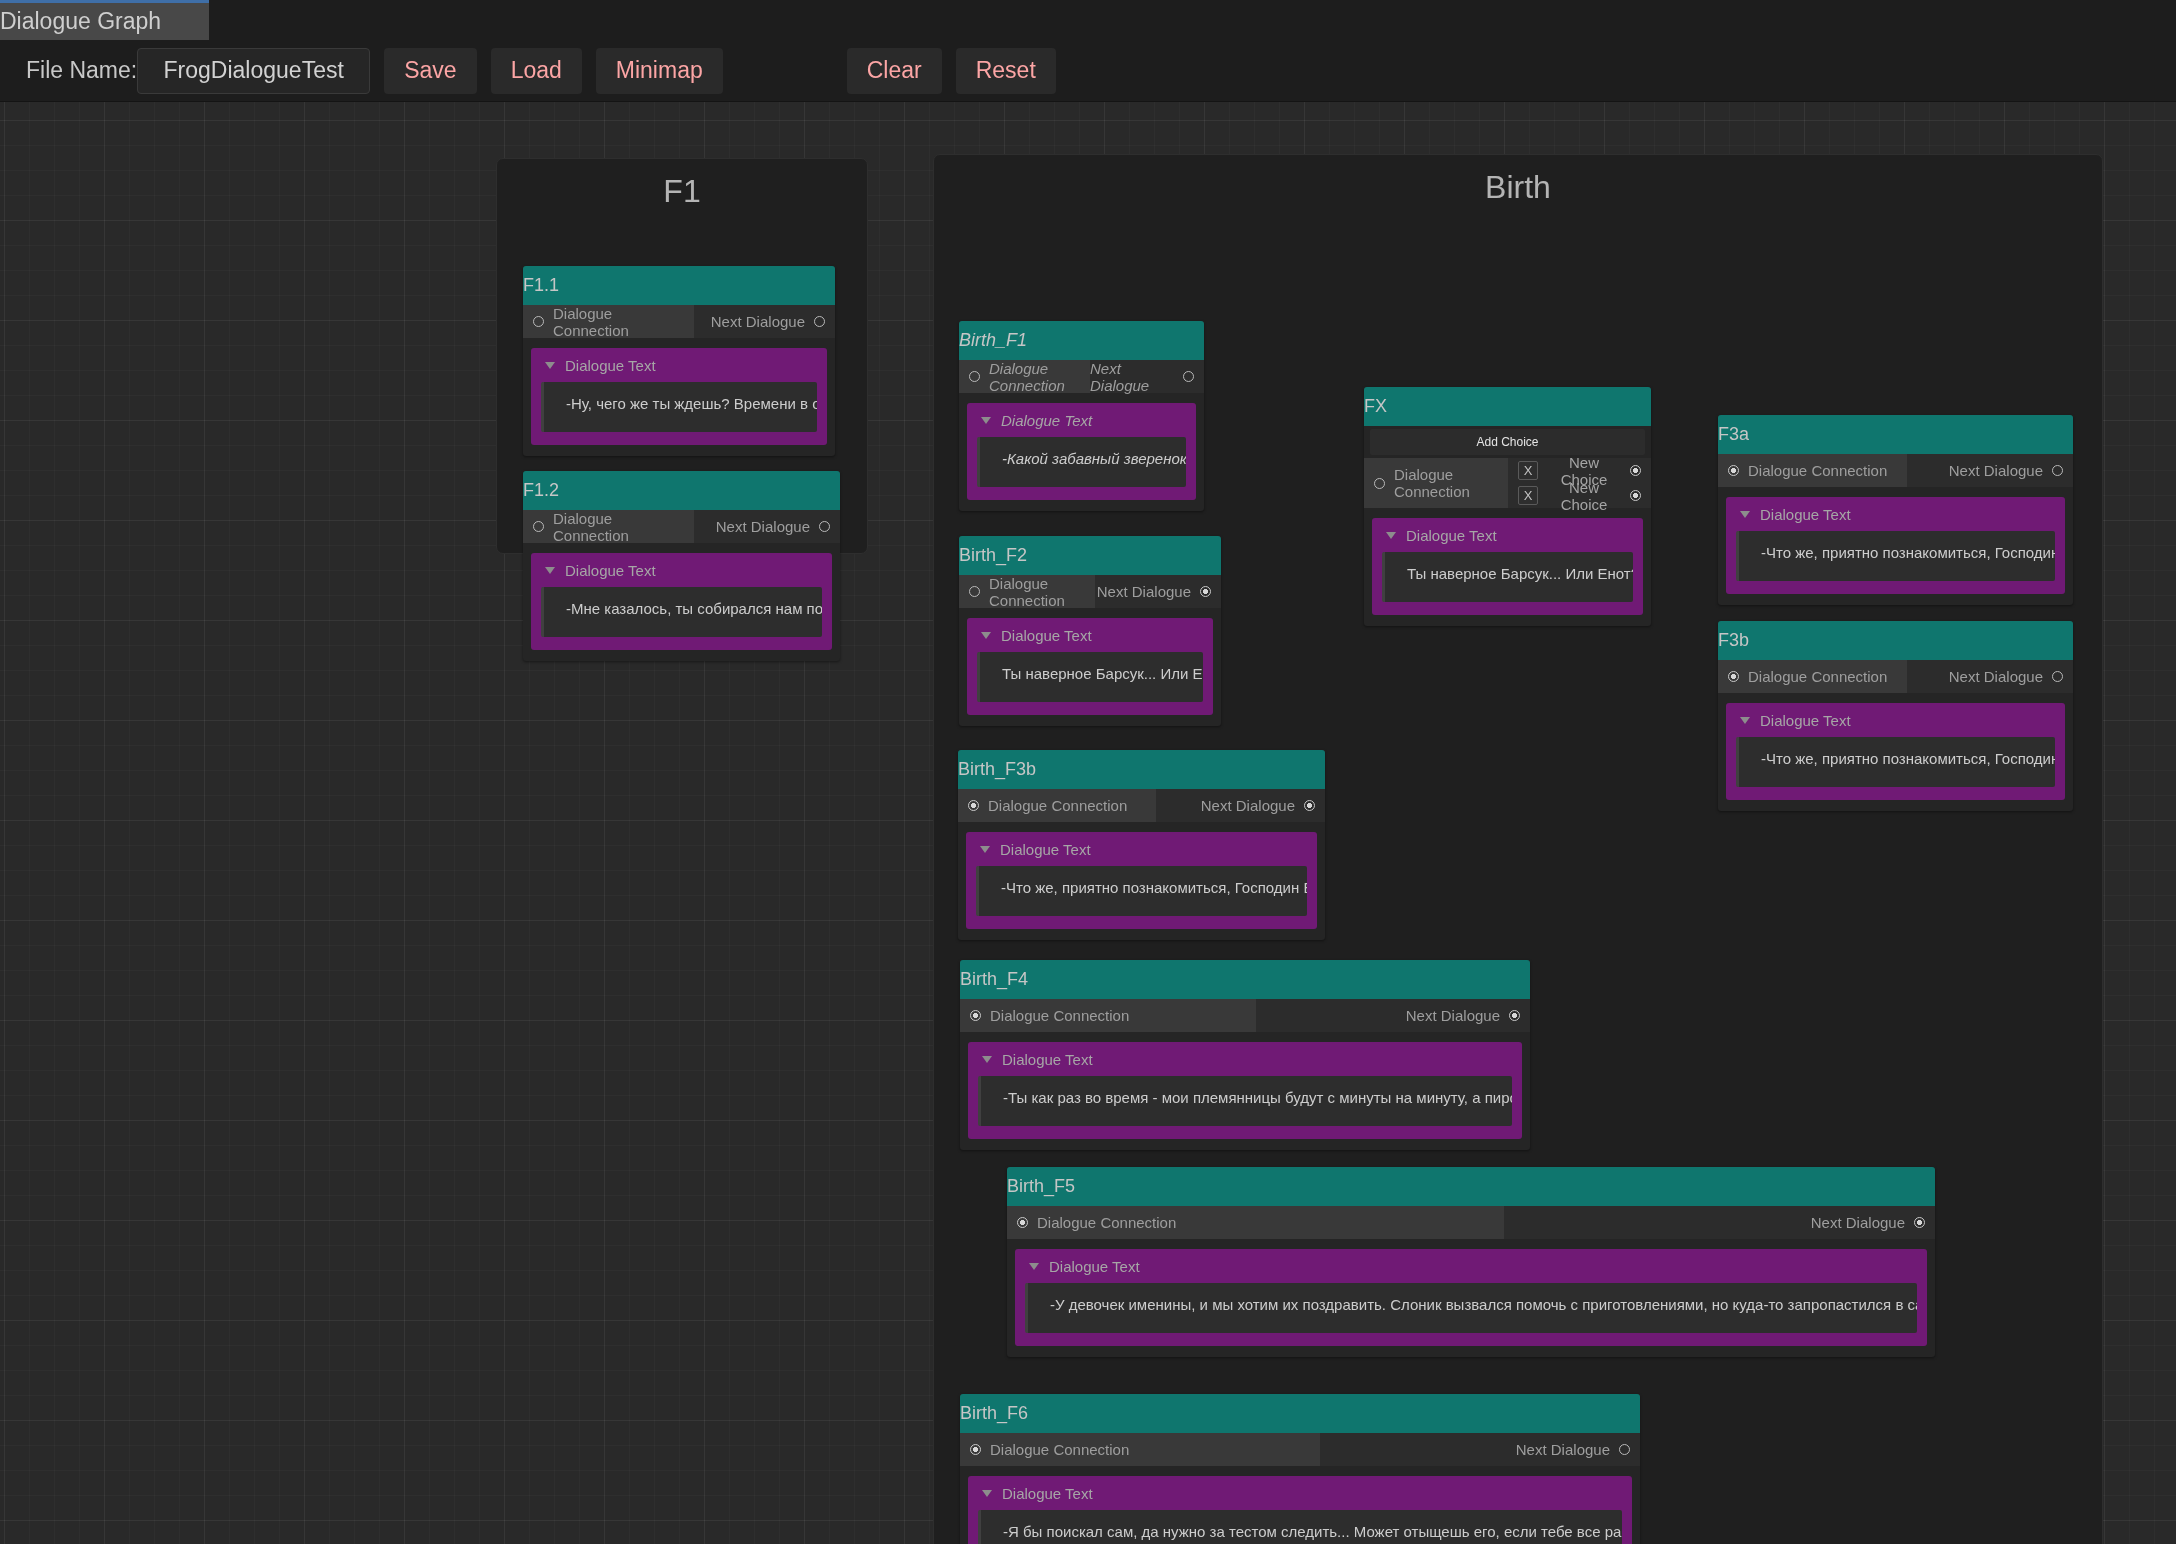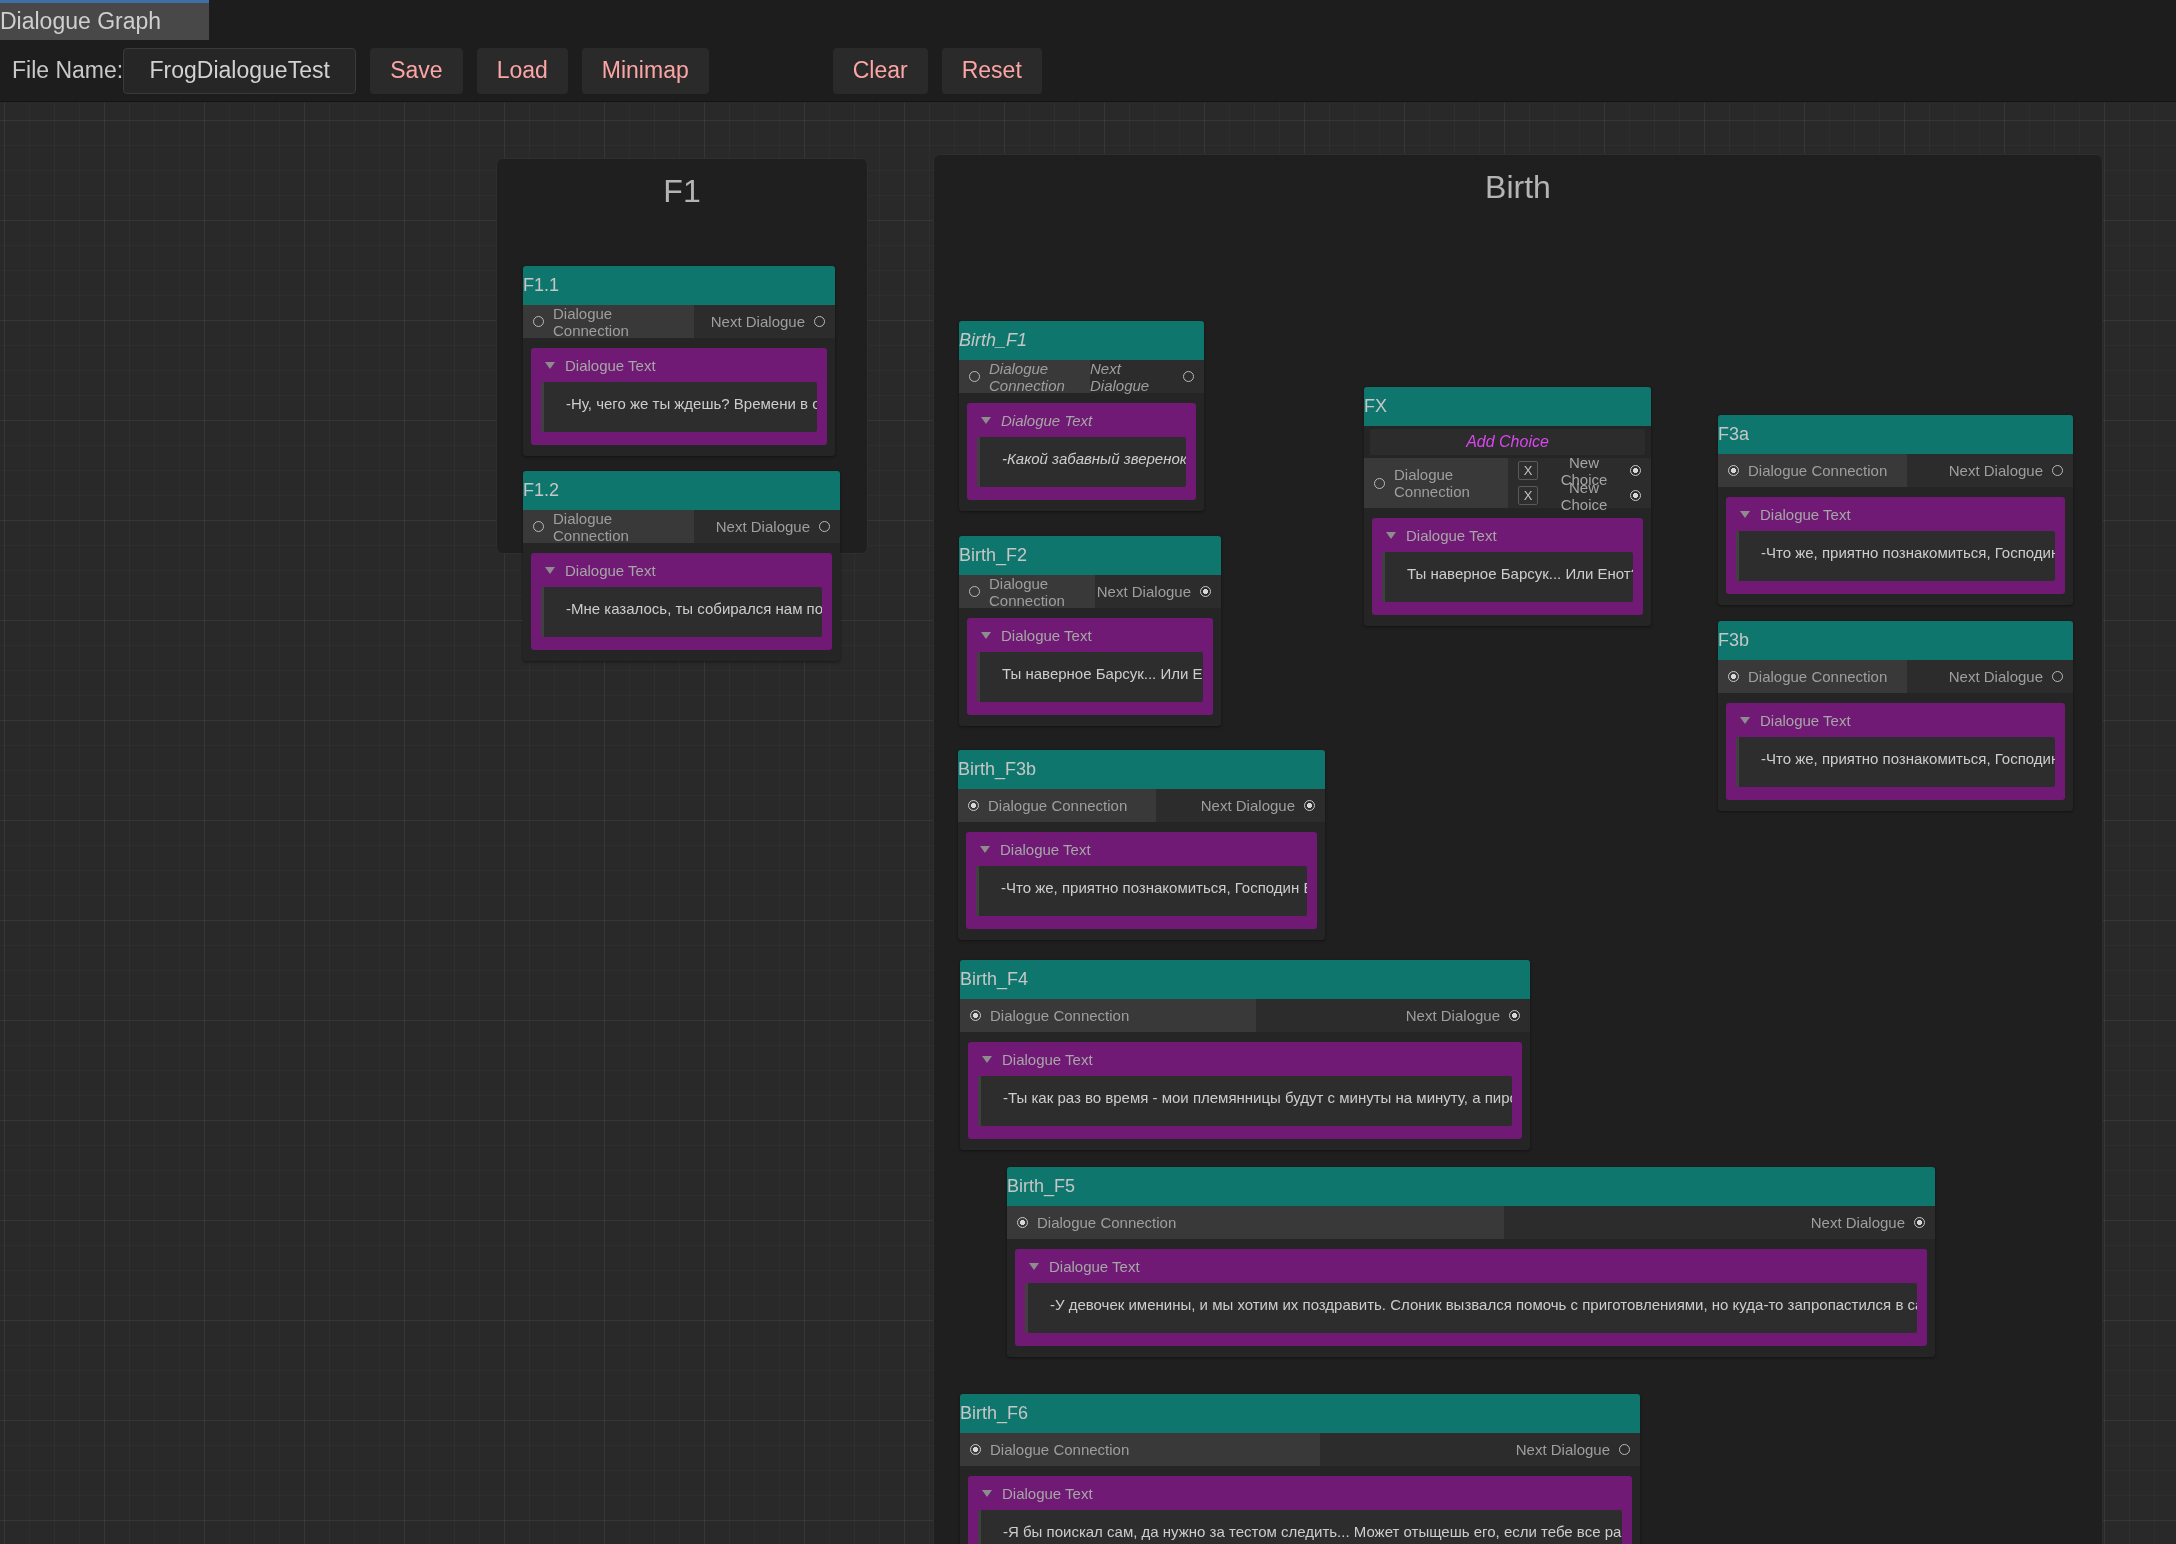--- a/index.html
+++ b/index.html
@@ -28,21 +28,21 @@
     display: flex; align-items: center; 
   }
 
   #toolbar {
     position: absolute; left: 0; top: 40px; width: 2176px; height: 62px;
     background: #1d1d1d;
     border-bottom: 1px solid #141414;
     display: flex; align-items: center;
   }
   #toolbar-label {
-    color: #c8c8c8; font-size: 23px; margin-left: 12px;
+    color: #c8c8c8; font-size: 23px; margin-left: 26px;
   }
   .tb-field {
     width: 233px; height: 46px;
     background: #262626;
     border: 1px solid #3a3a3a;
     border-radius: 4px;
     color: #d2d2d2; font-size: 23px;
     display: flex; align-items: center; justify-content: center;
   }
   .tb-btn {
@@ -155,23 +155,23 @@
     padding: 13px 12px 13px 22px;
     min-height: 50px;
     white-space: nowrap; overflow: hidden;
   }
 
   
   .add-choice {
     margin: 3px 6px 3px 6px;
     height: 26px;
     background: #2c2c2c;
-    color: #d946ef; font-size: 16px;
+    color: #e5e5e5; font-size: 12px;
     display: flex; align-items: center; justify-content: center;
-    border-radius: 2px; cursor: pointer; font-style: italic;
+    border-radius: 2px; cursor: pointer;
   }
   .choice-ports { display: flex; align-items: stretch; background: #2c2c2c; }
   .choice-in {
     background: #393939;
     display: flex; align-items: center;
     padding: 0 14px 0 10px; gap: 9px;
     color: #9e9e9e; font-size: 15px;
   }
   .choice-list { flex: 1; display: flex; flex-direction: column; }
   .choice-row {

